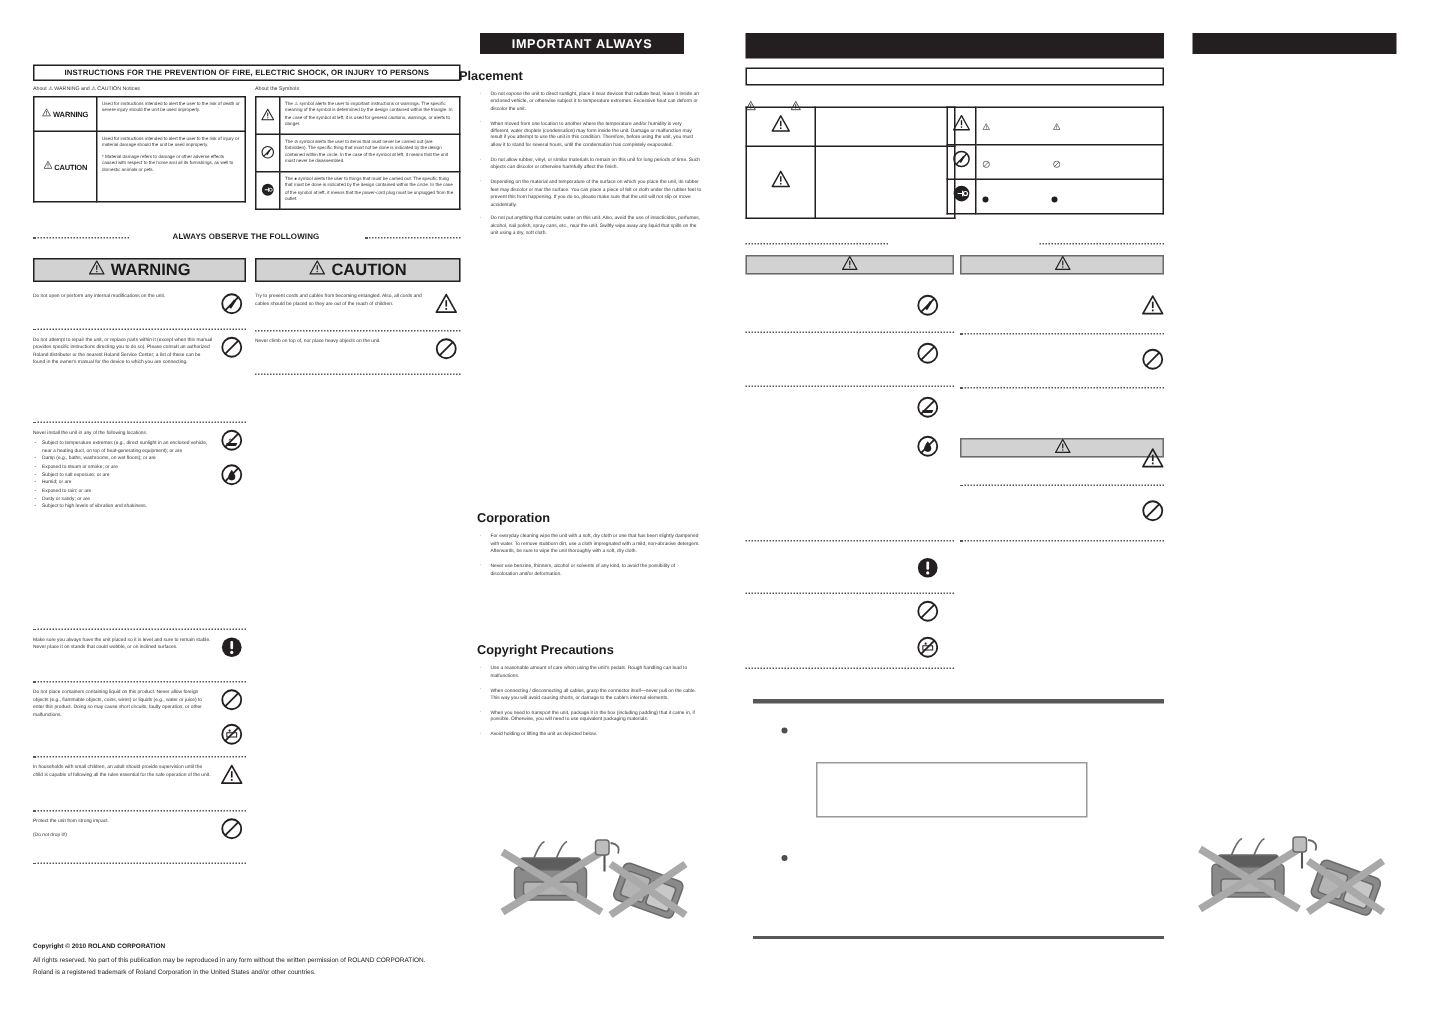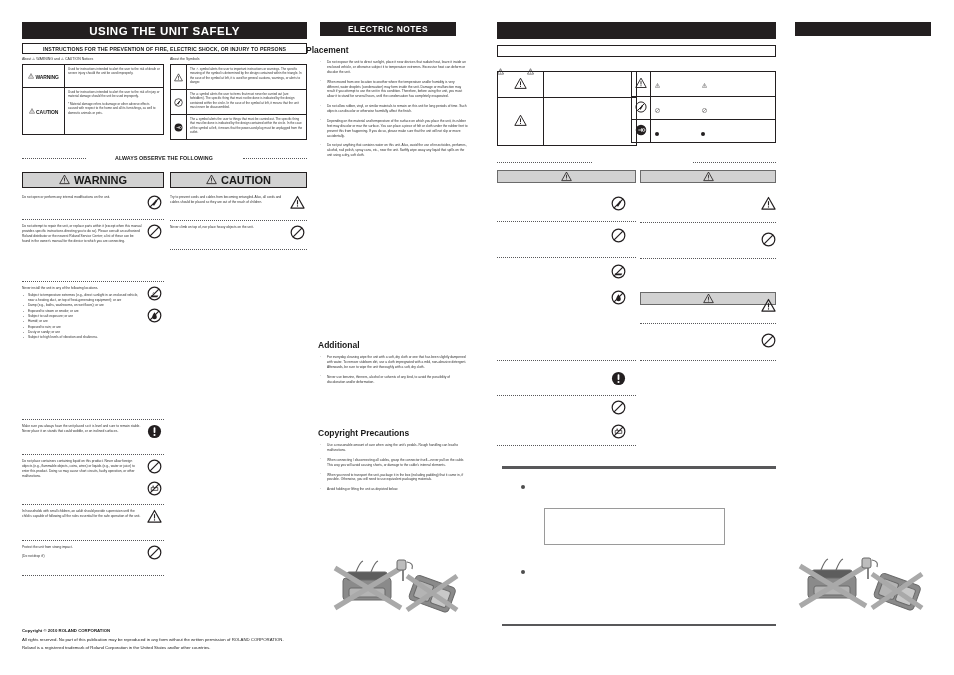--- a/index.html
+++ b/index.html
@@ -119,21 +119,20 @@
     <g id="g-excl">
       <circle cx="16" cy="16" r="14" fill="#231f20"></circle>
       <rect x="14.1" y="7" width="3.8" height="12" rx="1.6" fill="#fff"></rect>
       <circle cx="16" cy="23.4" r="2.3" fill="#fff"></circle>
     </g>
   </defs>
 </svg>
 
 <div class="page">
 
-  <div class="blackbar" id="hdr-using">USING THE UNIT SAFELY</div>
 
   <div class="framebox" id="ins-box">
     <span>INSTRUCTIONS FOR THE PREVENTION OF FIRE, ELECTRIC SHOCK, OR INJURY TO PERSONS</span>
   </div>
 
   <div class="about-lbl" style="left:22px; top:57px;">About ⚠ WARNING and ⚠ CAUTION Notices</div>
   <div class="about-lbl" style="left:170px; top:57px;">About the Symbols</div>
 
   <table class="tbl" id="tblA">
     <tbody>
@@ -357,32 +356,32 @@
     <div class="ico">
       <span>
         <svg width="15" height="15" viewBox="0 0 32 32">
             <use href="#g-prohibited"></use>
           </svg>
       </span>
     </div>
   </div>
   <div class="dotline" style="left:170px; top:249px; width:137px;"></div>
 
-  <div class="blackbar" id="hdr-notes">ELECTRIC NOTES</div>
+  <div class="blackbar" id="hdr-notes">IMPORTANT ALWAYS</div>
 
   <div class="h2" style="left:306px; top:45px;">Placement</div>
   <ul class="mbul tiny2" id="placement-list" style="left:318px; top:60px;">
       <li>Do not expose the unit to direct sunlight, place it near devices that radiate heat, leave it inside an enclosed vehicle, or otherwise subject it to temperature extremes. Excessive heat can deform or discolor the unit.</li>
       <li>When moved from one location to another where the temperature and/or humidity is very different, water droplets (condensation) may form inside the unit. Damage or malfunction may result if you attempt to use the unit in this condition. Therefore, before using the unit, you must allow it to stand for several hours, until the condensation has completely evaporated.</li>
       <li>Do not allow rubber, vinyl, or similar materials to remain on this unit for long periods of time. Such objects can discolor or otherwise harmfully affect the finish.</li>
       <li>Depending on the material and temperature of the surface on which you place the unit, its rubber feet may discolor or mar the surface. You can place a piece of felt or cloth under the rubber feet to prevent this from happening. If you do so, please make sure that the unit will not slip or move accidentally.</li>
       <li>Do not put anything that contains water on this unit. Also, avoid the use of insecticides, perfumes, alcohol, nail polish, spray cans, etc., near the unit. Swiftly wipe away any liquid that spills on the unit using a dry, soft cloth.</li>
     </ul>
 
-  <div class="h2" style="left:318px; top:340px;">Additional</div>
+  <div class="h2" style="left:318px; top:340px;">Corporation</div>
   <ul class="mbul tiny2" id="maint-list" style="left:318px; top:355px;">
       <li>For everyday cleaning wipe the unit with a soft, dry cloth or one that has been slightly dampened with water. To remove stubborn dirt, use a cloth impregnated with a mild, non-abrasive detergent. Afterwards, be sure to wipe the unit thoroughly with a soft, dry cloth.</li>
       <li>Never use benzine, thinners, alcohol or solvents of any kind, to avoid the possibility of discoloration and/or deformation.</li>
     </ul>
 
   <div class="h2" style="left:318px; top:428px;">Copyright Precautions</div>
   <ul class="mbul tiny2" id="addl-list" style="left:318px; top:443px;">
       <li>Use a reasonable amount of care when using the unit's pedals. Rough handling can lead to malfunctions.</li>
       <li>When connecting / disconnecting all cables, grasp the connector itself—never pull on the cable. This way you will avoid causing shorts, or damage to the cable's internal elements.</li>
       <li>When you need to transport the unit, package it in the box (including padding) that it came in, if possible. Otherwise, you will need to use equivalent packaging materials.</li>

